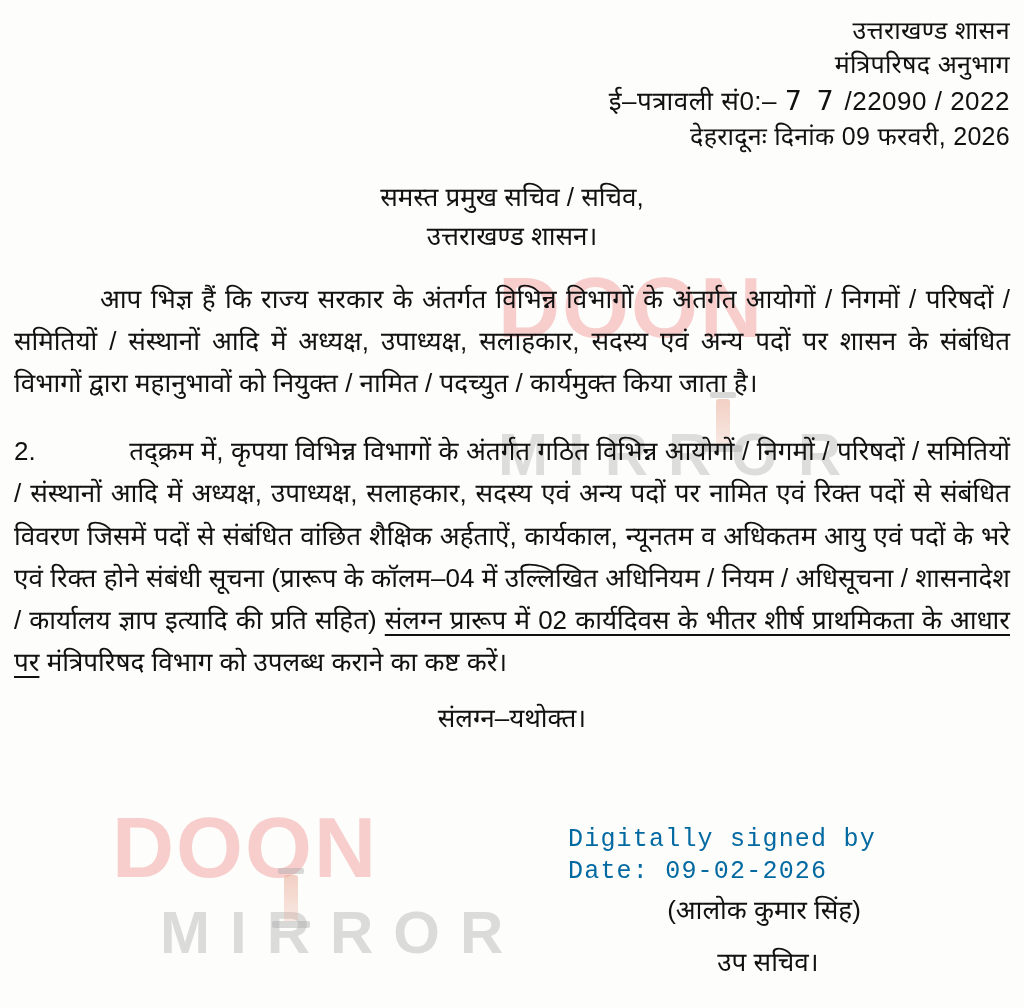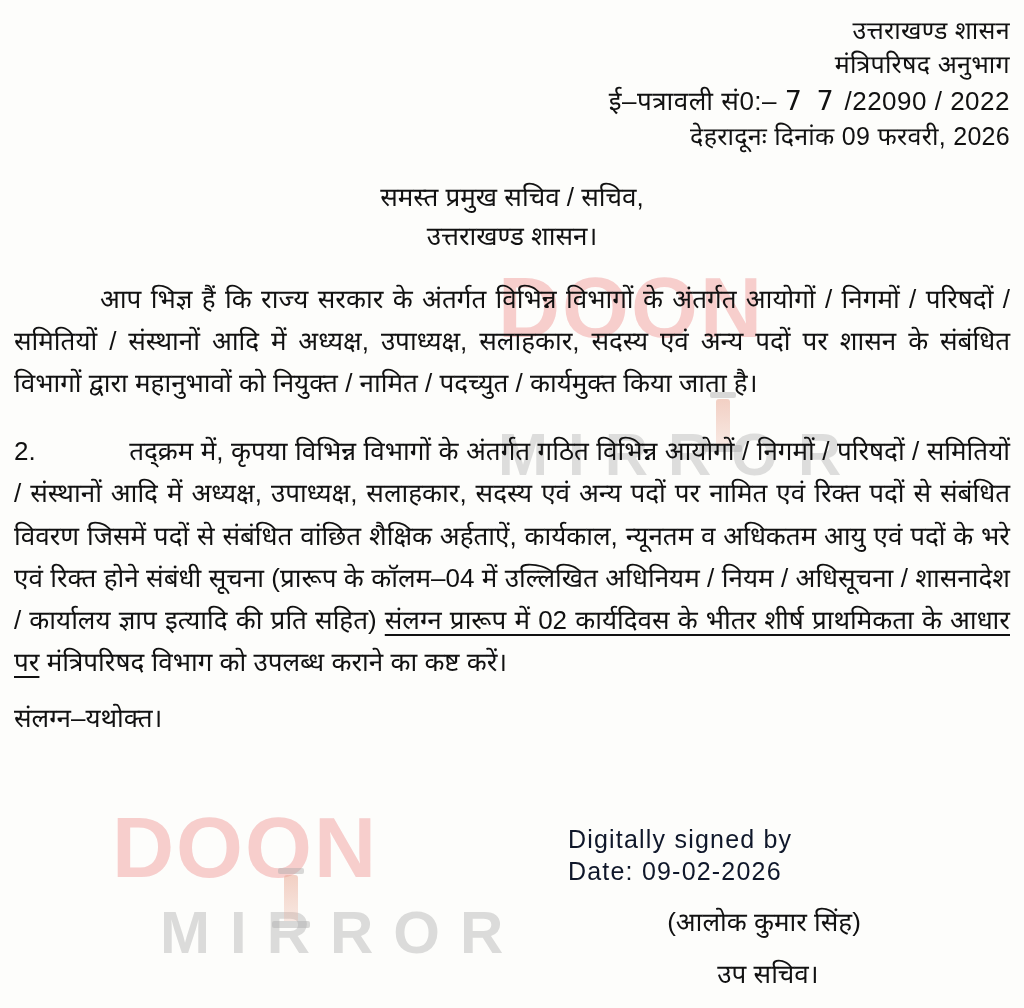--- a/index.html
+++ b/index.html
@@ -123,41 +123,41 @@
   .para.p2 { margin-top: 26px; }
   .num-label { }
   .underline-run {
     text-decoration: underline;
     text-underline-offset: 5px;
     text-decoration-thickness: 2px;
   }
   .attach {
     margin-top: 16px;
     font-size: 26px;
-    text-align: left;
+    text-align: center;
   }
 
   
   .sign-wrap {
     position: absolute;
     right: 26px;
     top: 824px;
     z-index: 3;
     text-align: left;
     width: 430px;
   }
   .dsig {
-    font-family: Liberation Sans, sans-serif;
+    font-family: Liberation Mono, monospace;
     font-size: 25px;
     line-height: 1.26;
     letter-spacing: 1.2px;
-    color: #0f172a;
+    color: #0369a1;
   }
   .sign-name {
-    margin-top: 16px;
+    margin-top: 4px;
     font-size: 26px;
     text-align: center;
     padding-right: 38px;
   }
   .sign-title {
     margin-top: 16px;
     font-size: 26px;
     text-align: center;
     padding-right: 30px;
   }

